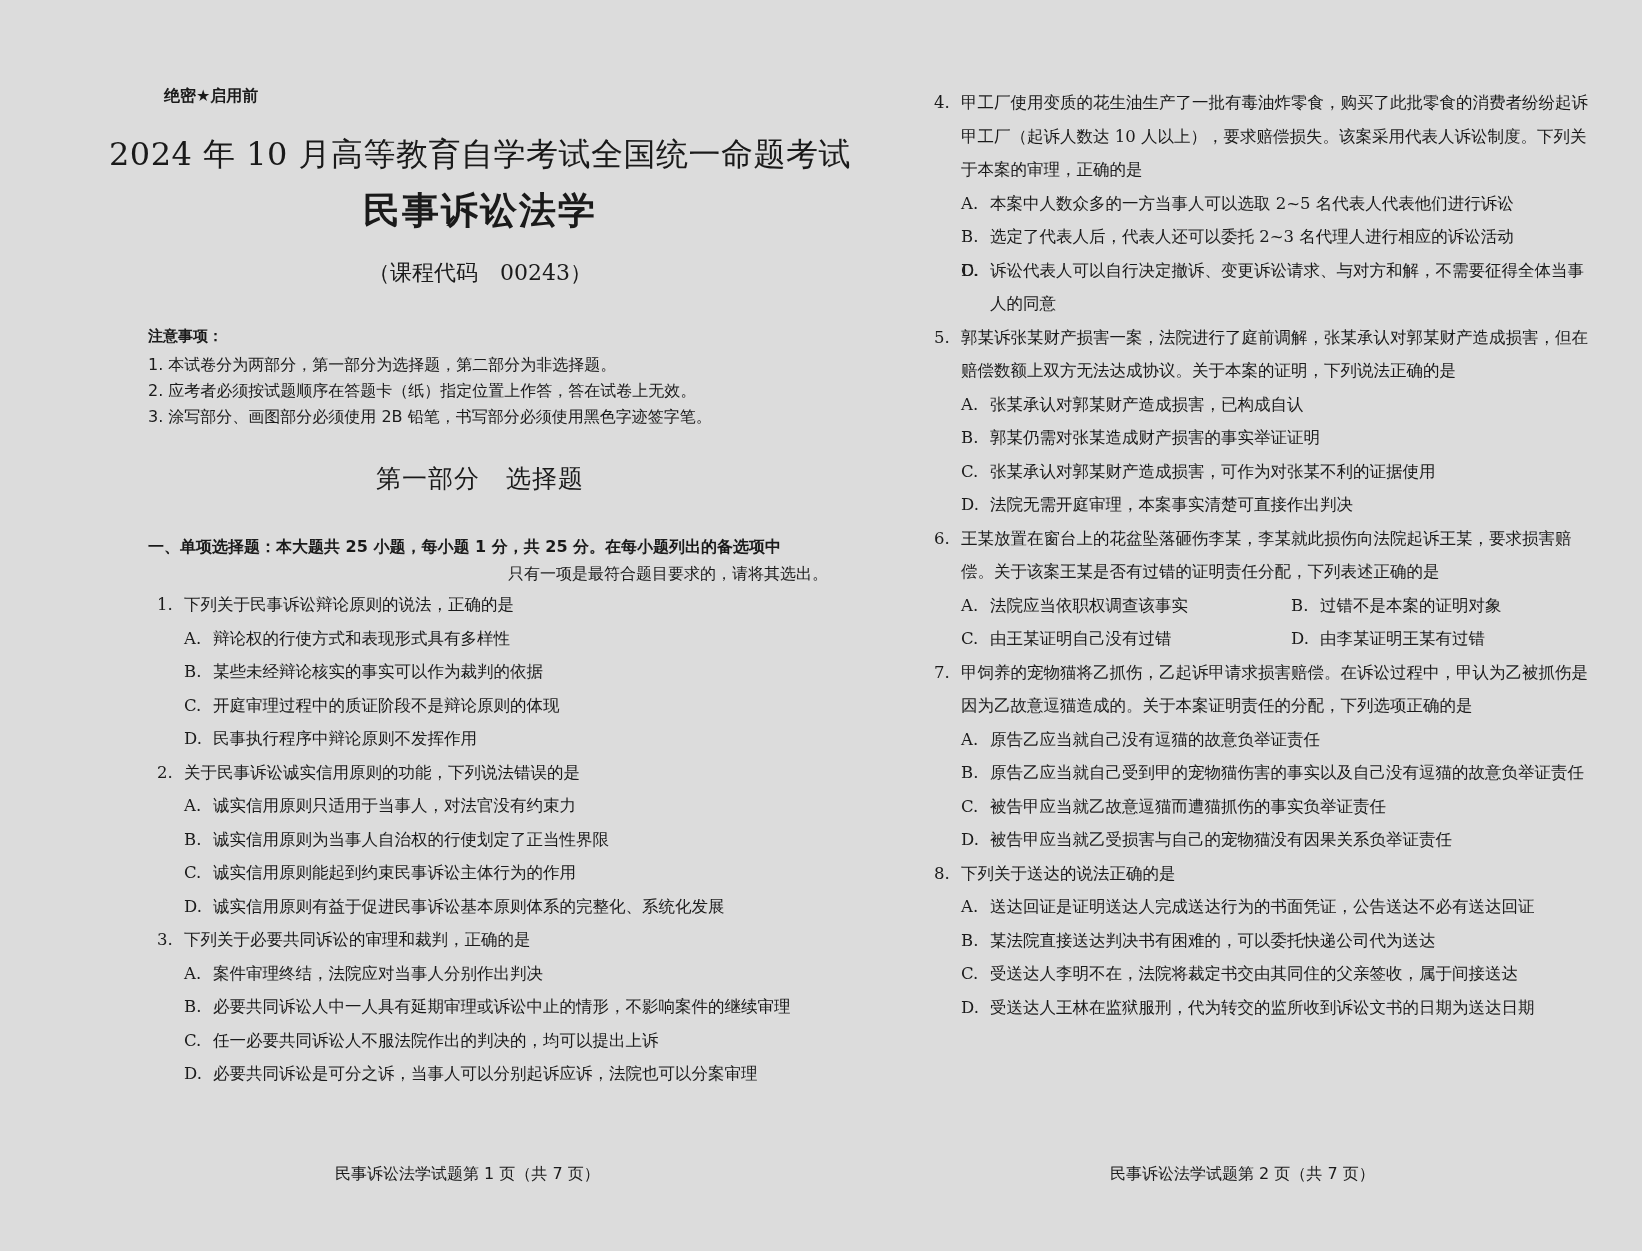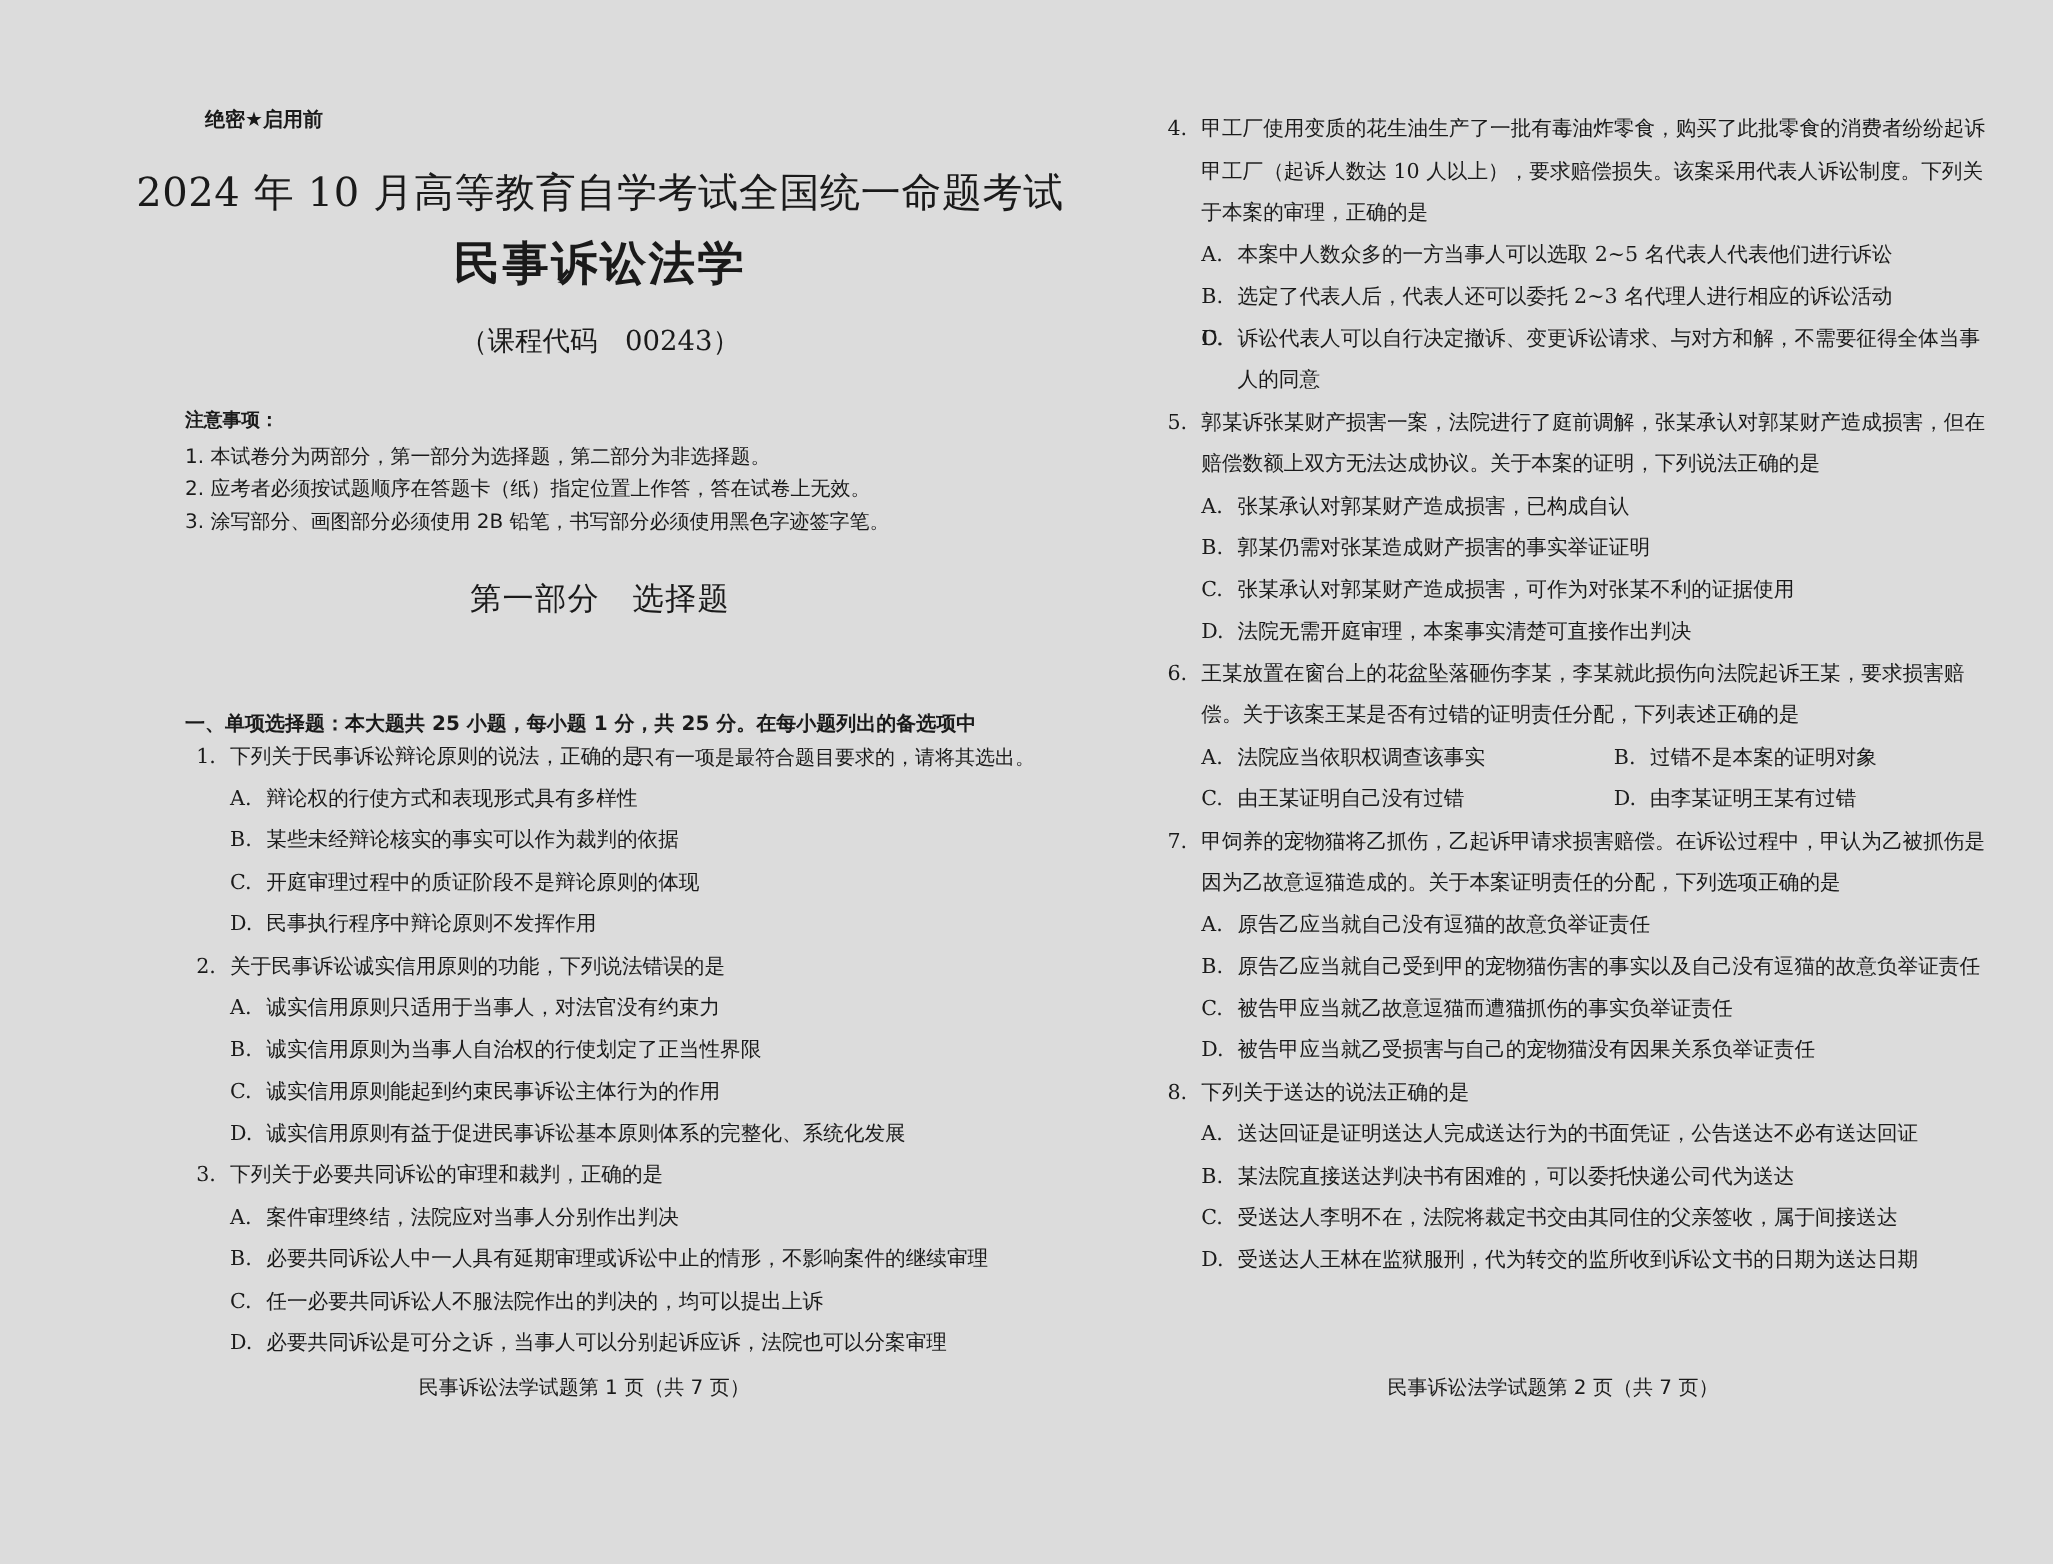--- a/index.html
+++ b/index.html
@@ -12,34 +12,34 @@
   #page-right { left: 880px; width: 762px; }
 
   .confidential { position: absolute; left: 148px; top: 86px; font-family: "DejaVu Sans", sans-serif; font-weight: bold; font-size: 16px; margin-left: 16px; }
   .exam-title { position: absolute; left: 0; width: 960px; top: 133px; text-align: center; font-size: 32px; letter-spacing: 0.5px; }
   .subject-title { position: absolute; left: 0; width: 960px; top: 186px; text-align: center; font-size: 37px; font-weight: bold; letter-spacing: 2px; font-family: "DejaVu Sans", sans-serif; }
   .course-code { position: absolute; left: 0; width: 960px; top: 258px; text-align: center; font-size: 22px; }
   .notice-heading { position: absolute; left: 148px; top: 327px; font-family: "DejaVu Sans", sans-serif; font-weight: bold; font-size: 15px; }
   .notice-list { position: absolute; left: 148px; top: 352px; font-size: 16px; line-height: 26px; font-family: "DejaVu Sans", sans-serif; }
   .notice-item { white-space: nowrap; }
   .section-title { position: absolute; left: 0; width: 960px; top: 462px; text-align: center; font-size: 25px; font-family: "DejaVu Sans", sans-serif; letter-spacing: 1px; }
-  .instructions { position: absolute; left: 148px; top: 533px; font-size: 16px; line-height: 27px; font-family: "DejaVu Sans", sans-serif; font-weight: bold; width: 680px; margin-top: 32px; }
+  .instructions { position: absolute; left: 148px; top: 533px; font-size: 16px; line-height: 27px; font-family: "DejaVu Sans", sans-serif; font-weight: bold; width: 680px; }
   .instructions .line2 { padding-left: 35px; font-weight: normal; text-align: right; }
 
   .qblock { position: absolute; font-size: 16.5px; line-height: 33.5px; }
   .q { position: relative; padding-left: 27px; white-space: nowrap; }
   .q .num { position: absolute; left: 0; top: 0; }
   .q.wrap { white-space: normal; }
   .opt { position: relative; padding-left: 56px; white-space: nowrap; }
   .opt .letter { position: absolute; left: 27px; top: 0; }
   .opt.wrap { white-space: normal; }
   .opt-row { display: flex; }
   .opt-row .opt { width: 330px; }
 
-  .footer { position: absolute; top: 1100px; font-size: 16px; font-family: "DejaVu Sans", sans-serif; white-space: nowrap; }
+  .footer { position: absolute; top: 1164px; font-size: 16px; font-family: "DejaVu Sans", sans-serif; white-space: nowrap; }
   #footer-left { left: 335px; }
   #footer-right { left: 1110px; }
 </style>
 </head>
 <body>
 
 <div class="page" id="page-left">
   <div class="confidential">绝密★启用前</div>
   <div class="exam-title">2024 年 10 月高等教育自学考试全国统一命题考试</div>
   <div class="subject-title">民事诉讼法学</div>

